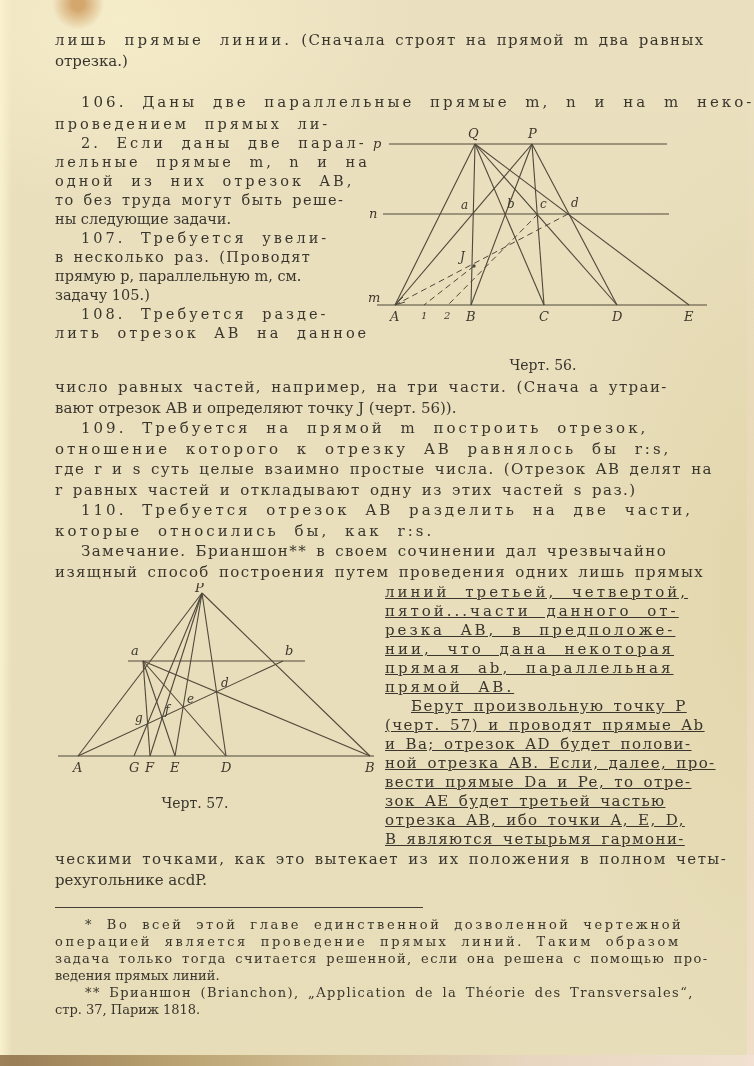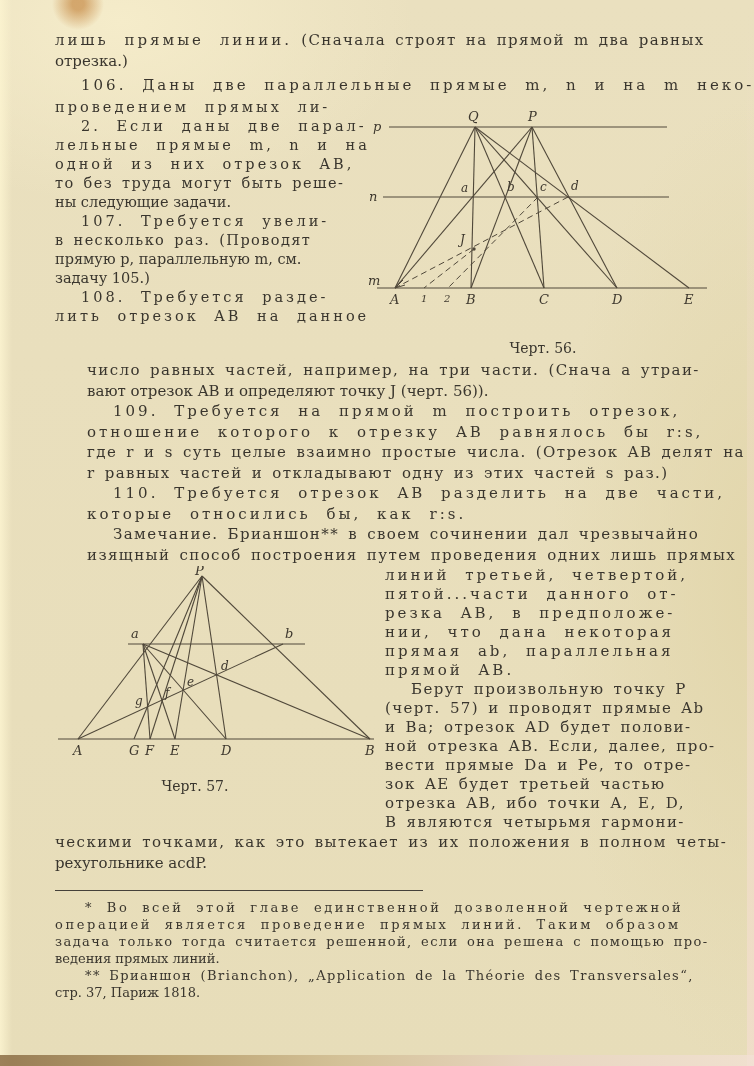--- a/index.html
+++ b/index.html
@@ -23,23 +23,23 @@
   .ln{font-size:15px;line-height:21px;white-space:nowrap;}
   .sp{letter-spacing:3px;word-spacing:8px;}
   .sp1{letter-spacing:1.4px;word-spacing:3px;}
   .ind{padding-left:26px;}
   .row56{display:flex;margin-top:2px;}
   .row56 .txtcol{width:306px;flex:none;}
   .row56 .txtcol .ln{font-size:14.5px;line-height:19px;}
   .fig56{flex:none;margin:12px -22px 0 6px;width:400px;}
   .fig57{flex:none;width:340px;margin-left:-10px;}
   .row57{display:flex;margin-top:1px;}
-  .row57 .txtcol{width:336px;flex:none;}
+  .row57 .txtcol{width:336px;flex:none;text-decoration:underline;}
   .row57 .txtcol .ln{line-height:19px;}
-  .mid{margin-top:4px;margin-left:32px;}
+  .mid{margin-top:4px;}
   .mid .ln{line-height:20.5px;}
   .caption{font-size:14px;text-align:center;margin-top:12px;color:#3a362e;}
   .cap56{width:352px;}
   .fnrule{width:368px;border:none;border-top:1.6px solid #45413a;margin:16px 0 8px 0;}
   .fnotes .ln{font-size:13px;line-height:17px;}
   .fnotes .sp{letter-spacing:2.6px;word-spacing:6px;}
   .fnotes .ind{padding-left:30px;}
   svg text{font-style:italic;fill:#3e382e;font-family:"DejaVu Serif","Liberation Serif",serif;}
   svg line, svg polyline{stroke:#50483a;stroke-width:1.1;fill:none;}
   svg .dash{stroke-dasharray:6 4;stroke-width:1;}
@@ -51,21 +51,21 @@
 <div class="page">
   <div class="edge-left"></div>
   <div class="edge-right"></div>
   <div class="edge-bottom"></div>
 
   <div class="content">
 
     <div class="ln"><span class="sp">лишь прямые линии.</span><span class="sp1"> (Сначала строят на прямой m два равных</span></div>
     <div class="ln">отрезка.)</div>
 
-    <div class="ln sp ind" style="margin-top:3px">106. Даны две параллельные прямые m, n и на m неко-</div>
+    <div class="ln sp ind" style="margin-top:20px">106. Даны две параллельные прямые m, n и на m неко-</div>
 
     <div class="row56">
       <div class="txtcol">
         <div class="ln sp">проведением прямых ли-</div>
         <div class="ln sp ind">2. Если даны две парал-</div>
         <div class="ln sp">лельные прямые m, n и на</div>
         <div class="ln sp">одной из них отрезок AB,</div>
         <div class="ln sp1">то без труда могут быть реше-</div>
         <div class="ln">ны следующие задачи.</div>
         <div class="ln sp ind">107. Требуется увели-</div>

